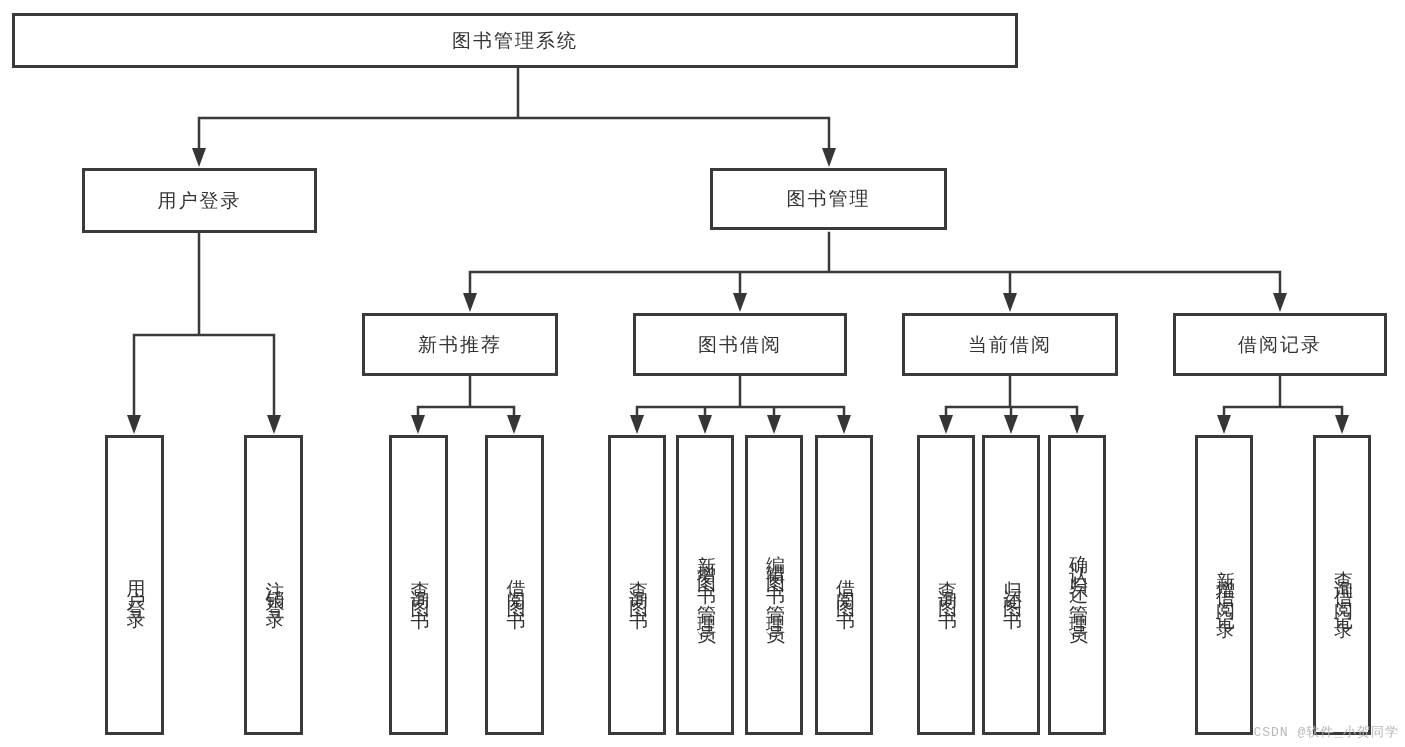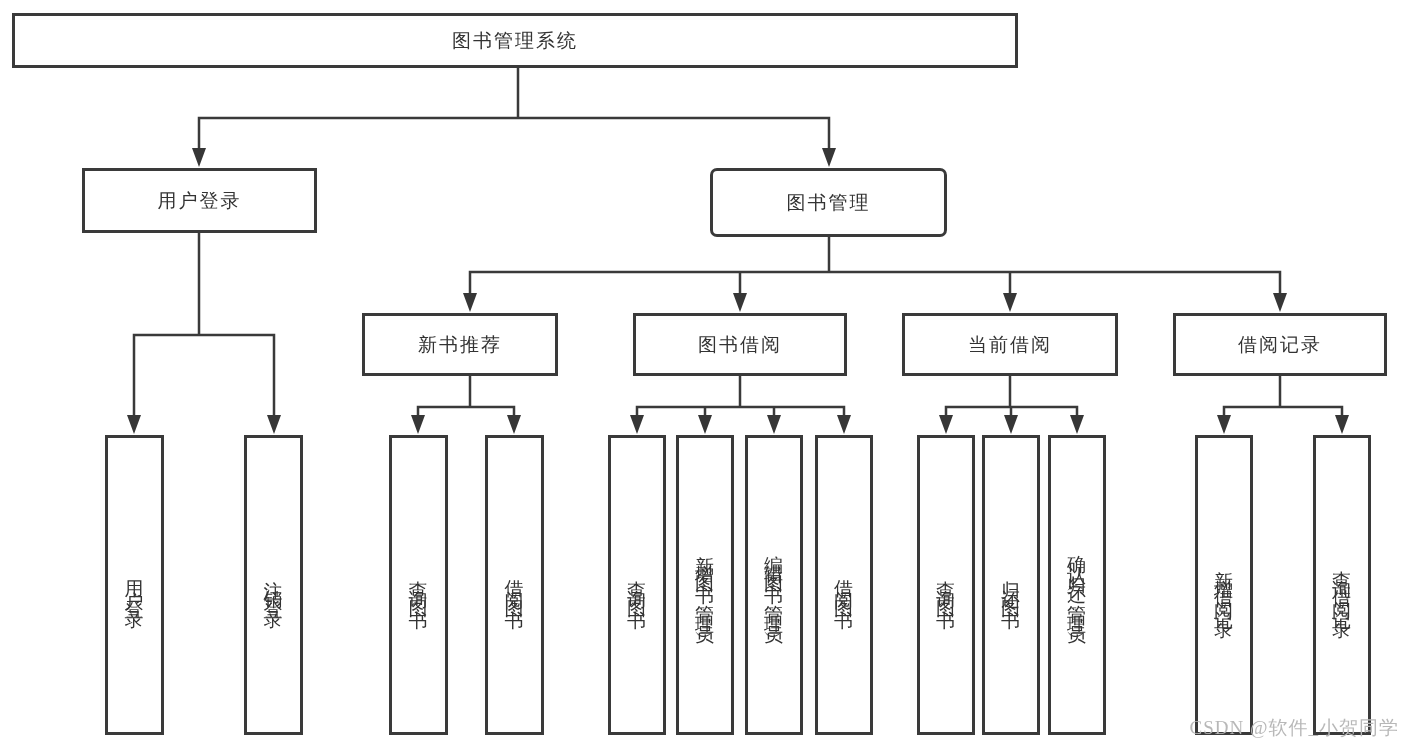--- a/index.html
+++ b/index.html
@@ -1,20 +1,20 @@
 <!DOCTYPE html>
 <html><head>
 <meta charset="utf-8">
 <style>
   html,body{margin:0;padding:0;background:#ffffff;}
   .canvas{
     position:relative;
     width:1405px;height:747px;
     background:#ffffff;
-    font-family:Liberation Serif, serif;
+    font-family:Liberation Mono, monospace;
     color:#333333;
     overflow:hidden;
   }
   .connectors{position:absolute;left:0;top:0;z-index:1;}
   .box{
     position:absolute;
     box-sizing:border-box;
     background:#ffffff;
     border:3px solid #3a3a3a;
     display:flex;align-items:center;justify-content:center;
@@ -26,21 +26,21 @@
   .box.vert{
     writing-mode:vertical-rl;
     text-orientation:mixed;
     letter-spacing:10px;
     line-height:1;
     font-size:19px;
   }
   .watermark{
     position:absolute;
     right:6px;bottom:6px;
-    font-size:19px;
+    font-size:13px;
     color:#b8b8b8;
     letter-spacing:1px;
     z-index:3;
     white-space:nowrap;
   }
 </style>
 </head>
 <body>
 
 <div class="canvas">
@@ -96,21 +96,21 @@
              M939 415 L953 415 L946 434 Z
              M1004 415 L1018 415 L1011 434 Z
              M1070 415 L1084 415 L1077 434 Z
              M1217 415 L1231 415 L1224 434 Z
              M1335 415 L1349 415 L1342 434 Z" fill="#363636" stroke="none"></path>
   </svg>
 
   <div class="box" style="left:12px;top:13px;width:1006px;height:55px;">图书管理系统</div>
 
   <div class="box" style="left:82px;top:168px;width:235px;height:65px;">用户登录</div>
-  <div class="box" style="left:710px;top:168px;width:237px;height:69px;border-radius:7px;">图书管理</div>
+  <div class="box" style="left:710px;top:168px;width:237px;height:62px;">图书管理</div>
 
   <div class="box" style="left:362px;top:313px;width:196px;height:63px;">新书推荐</div>
   <div class="box" style="left:902px;top:313px;width:216px;height:63px;">当前借阅</div>
   <div class="box" style="left:633px;top:313px;width:214px;height:63px;">图书借阅</div>
   <div class="box" style="left:1173px;top:313px;width:214px;height:63px;">借阅记录</div>
 
   <div class="box vert" style="left:105px;top:435px;width:59px;height:300px;">用户登录</div>
   <div class="box vert" style="left:244px;top:435px;width:59px;height:300px;">注销登录</div>
 
   <div class="box vert" style="left:389px;top:435px;width:59px;height:300px;">查询图书</div>

